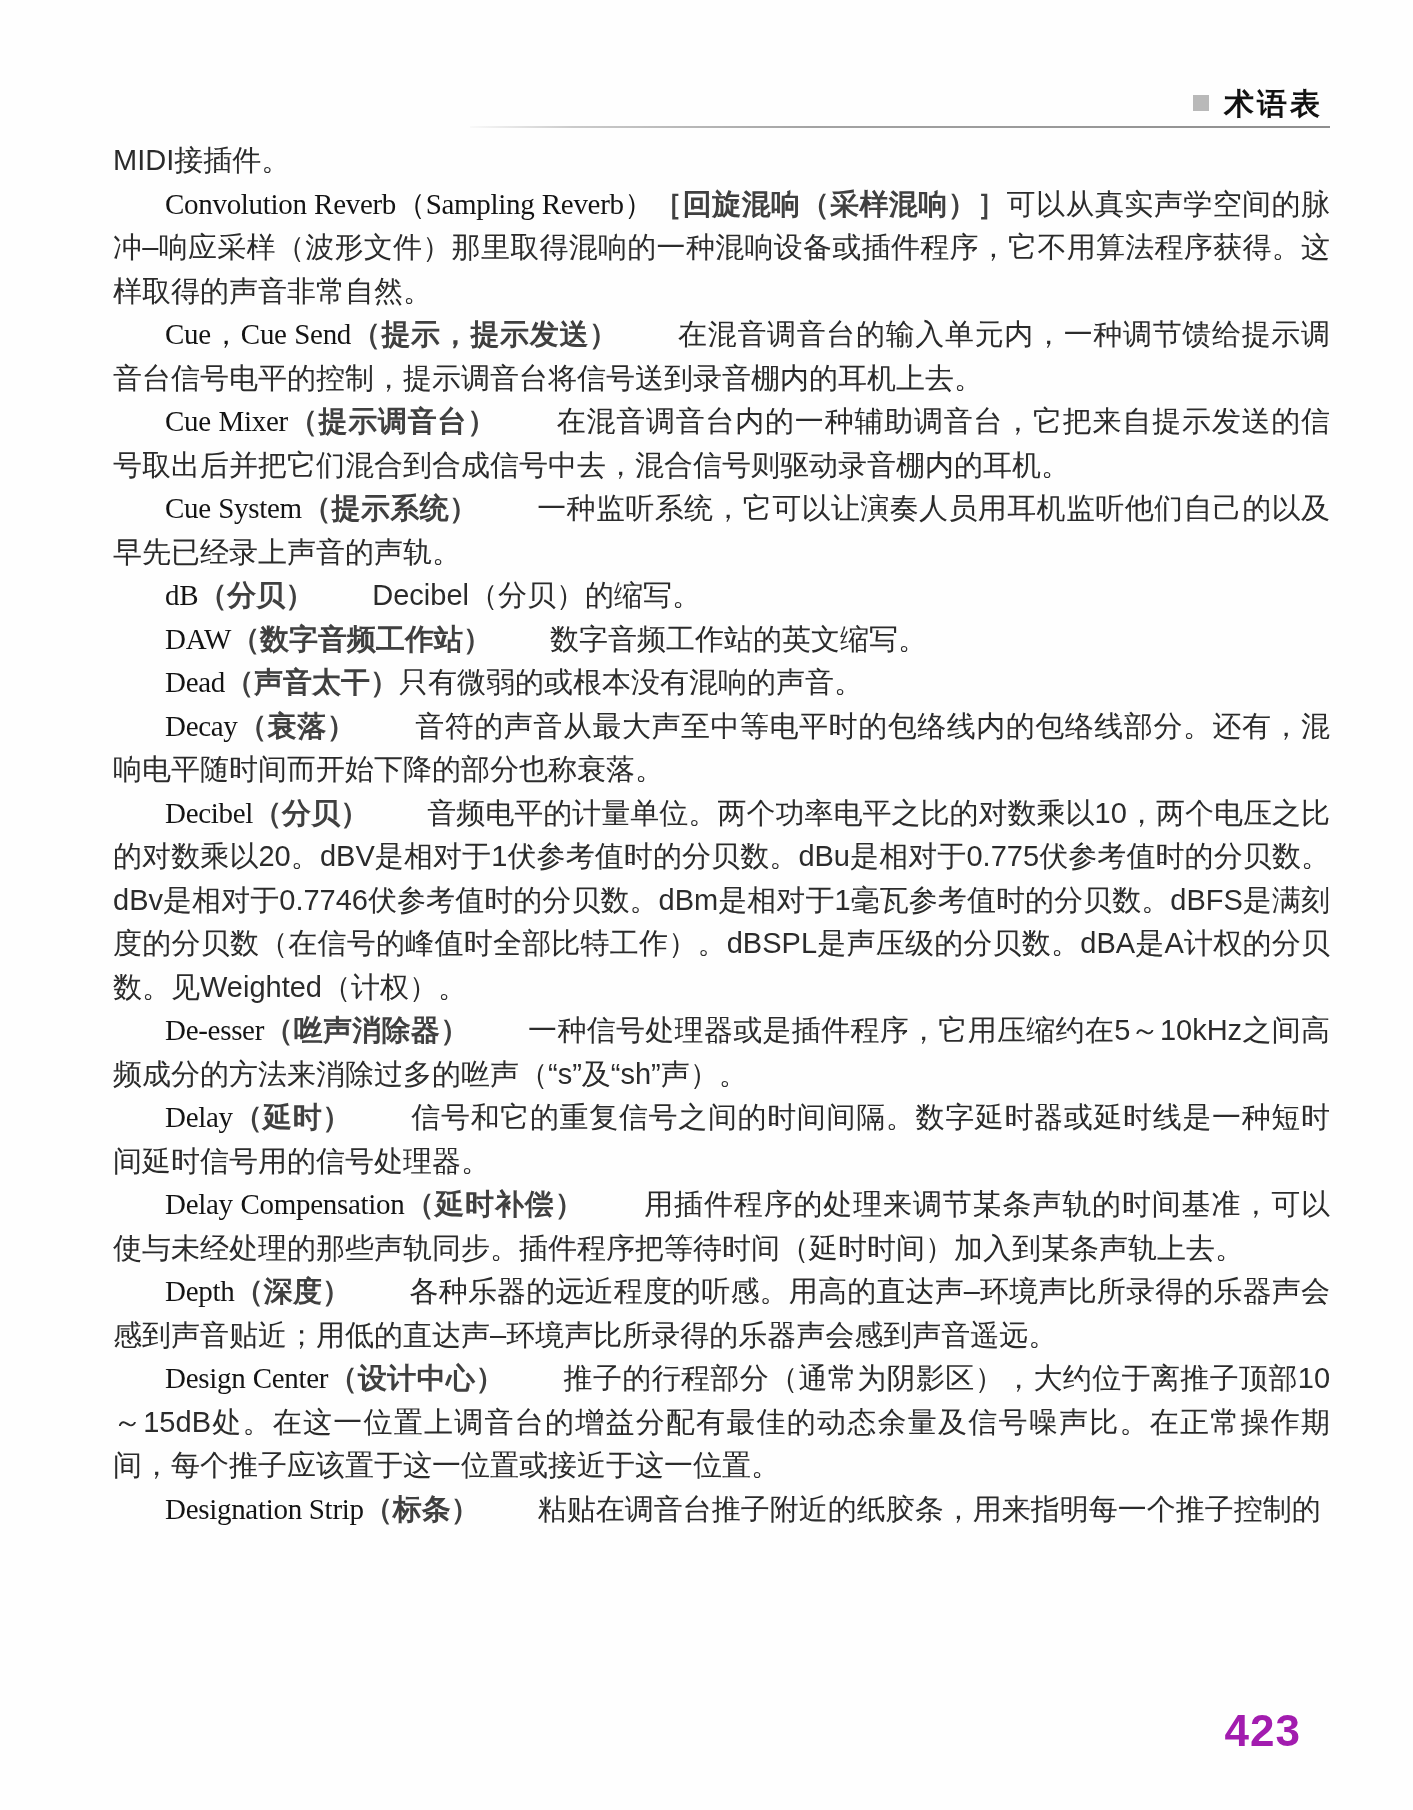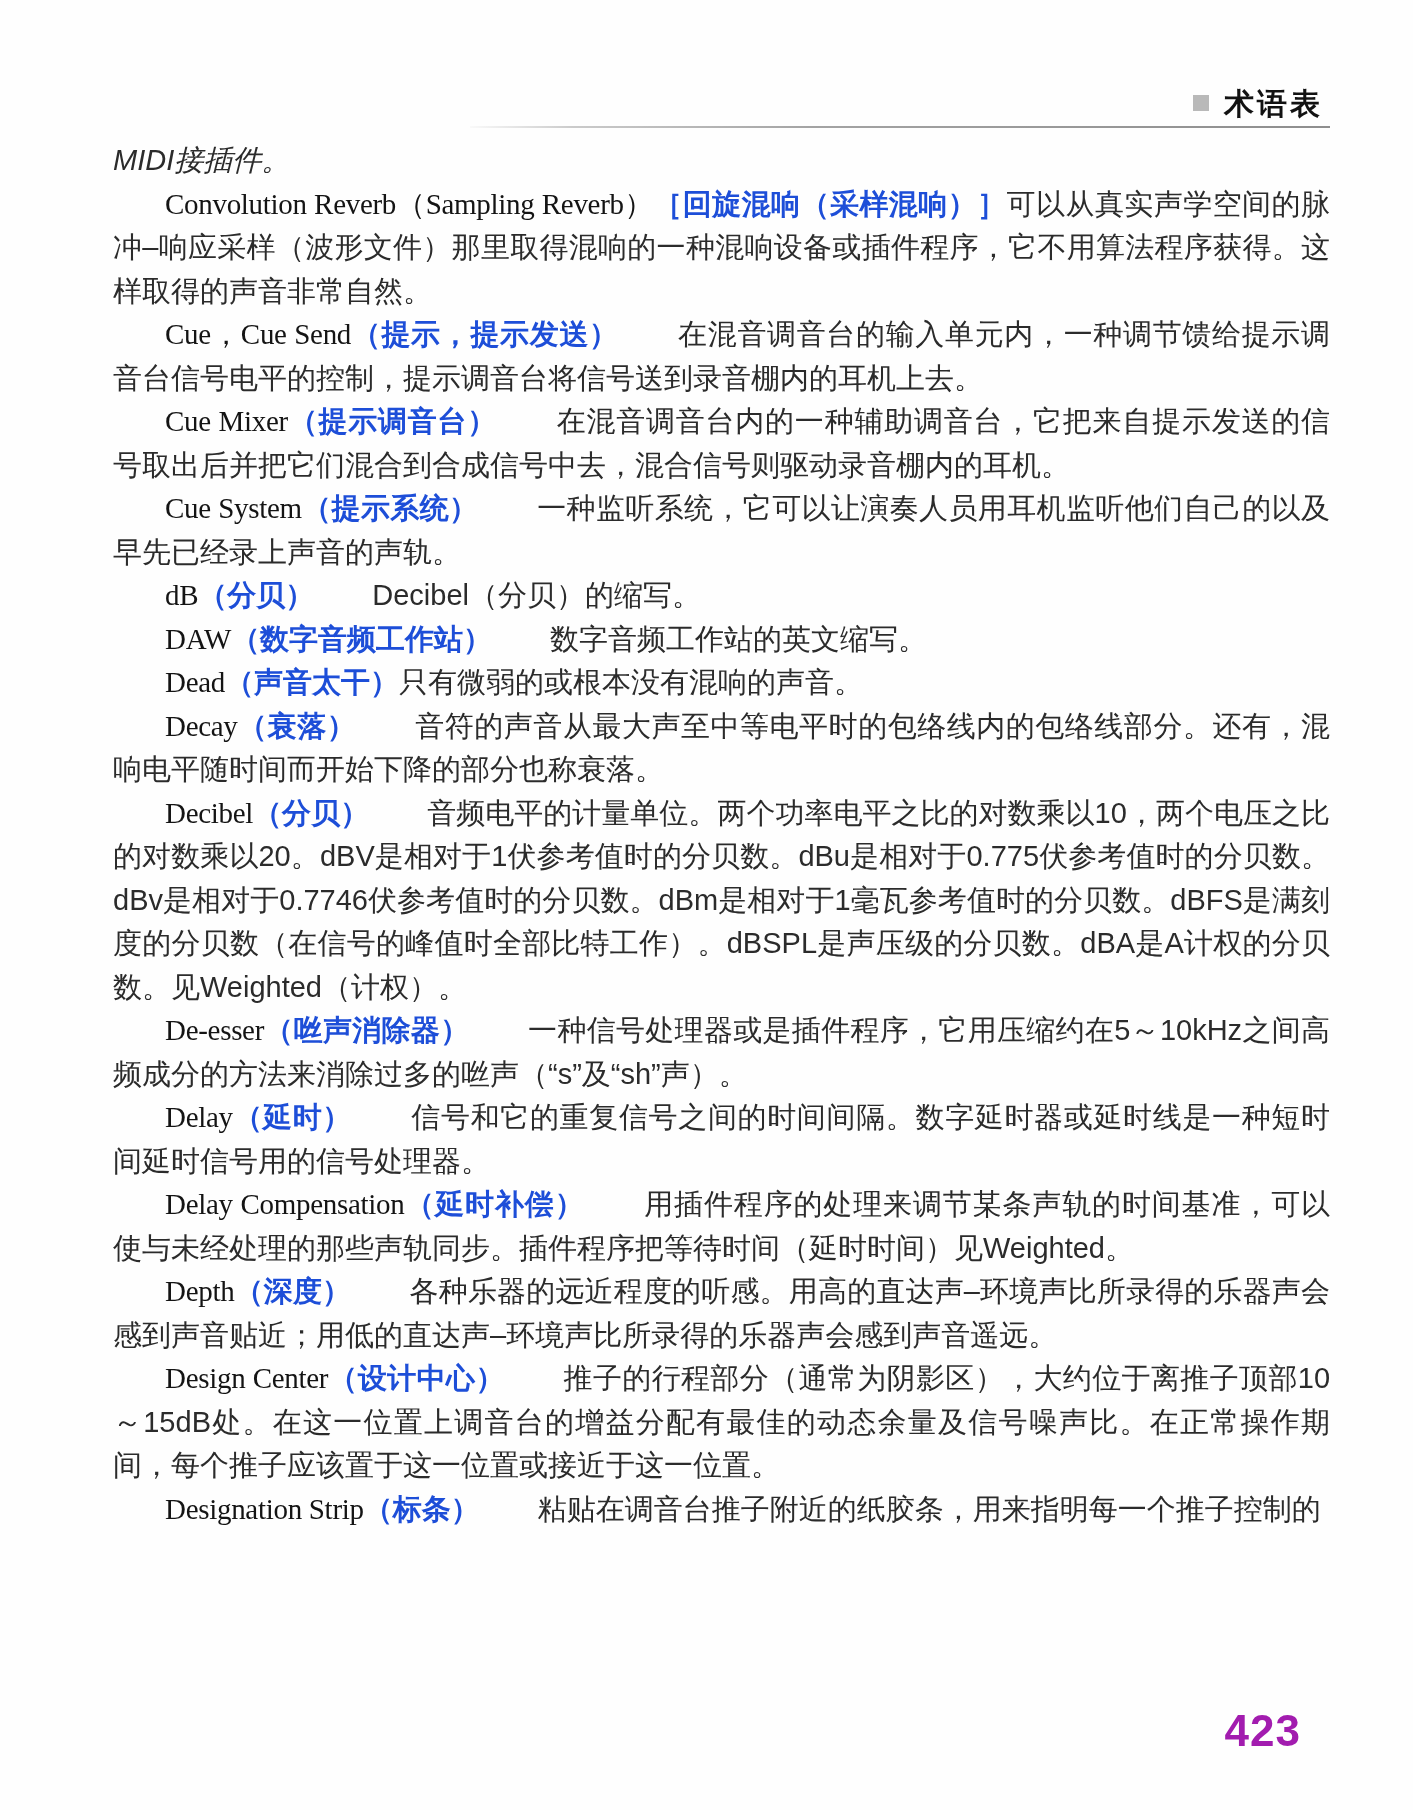--- a/index.html
+++ b/index.html
@@ -58,34 +58,33 @@
     font-size: 29px;
     line-height: 43.5px;
     text-align: justify;
   }
   .content p {
     margin: 0;
     padding: 0;
   }
   p.lead-in {
     text-indent: 0;
-    font-style: italic;
   }
   p.entry {
     text-indent: 52px;
   }
   .term-en {
     font-family: "Liberation Serif", serif;
     font-weight: 400;
     color: #141414;
     letter-spacing: -0.3px;
   }
   .term-cn {
     font-weight: 700;
-    color: #1d4ed8;
+    color: #404040;
   }
   .definition {
     font-weight: 400;
     color: #2b2b2b;
   }
   
   .page-number {
     position: absolute;
     top: 1706px;
     right: 112px;
@@ -114,21 +113,21 @@
         <p class="entry"><span class="term-en">Cue，Cue Send</span><span class="term-cn">（提示，提示发送）</span><span class="definition">　　在混音调音台的输入单元内，一种调节馈给提示调音台信号电平的控制，提示调音台将信号送到录音棚内的耳机上去。</span></p>
         <p class="entry"><span class="term-en">Cue Mixer</span><span class="term-cn">（提示调音台）</span><span class="definition">　　在混音调音台内的一种辅助调音台，它把来自提示发送的信号取出后并把它们混合到合成信号中去，混合信号则驱动录音棚内的耳机。</span></p>
         <p class="entry"><span class="term-en">Cue System</span><span class="term-cn">（提示系统）</span><span class="definition">　　一种监听系统，它可以让演奏人员用耳机监听他们自己的以及早先已经录上声音的声轨。</span></p>
         <p class="entry"><span class="term-en">dB</span><span class="term-cn">（分贝）</span><span class="definition">　　Decibel（分贝）的缩写。</span></p>
         <p class="entry"><span class="term-en">DAW</span><span class="term-cn">（数字音频工作站）</span><span class="definition">　　数字音频工作站的英文缩写。</span></p>
         <p class="entry"><span class="term-en">Dead</span><span class="term-cn">（声音太干）</span><span class="definition">只有微弱的或根本没有混响的声音。</span></p>
         <p class="entry"><span class="term-en">Decay</span><span class="term-cn">（衰落）</span><span class="definition">　　音符的声音从最大声至中等电平时的包络线内的包络线部分。还有，混响电平随时间而开始下降的部分也称衰落。</span></p>
         <p class="entry"><span class="term-en">Decibel</span><span class="term-cn">（分贝）</span><span class="definition">　　音频电平的计量单位。两个功率电平之比的对数乘以10，两个电压之比的对数乘以20。dBV是相对于1伏参考值时的分贝数。dBu是相对于0.775伏参考值时的分贝数。dBv是相对于0.7746伏参考值时的分贝数。dBm是相对于1毫瓦参考值时的分贝数。dBFS是满刻度的分贝数（在信号的峰值时全部比特工作）。dBSPL是声压级的分贝数。dBA是A计权的分贝数。见Weighted（计权）。</span></p>
         <p class="entry"><span class="term-en">De-esser</span><span class="term-cn">（咝声消除器）</span><span class="definition">　　一种信号处理器或是插件程序，它用压缩约在5～10kHz之间高频成分的方法来消除过多的咝声（“s”及“sh”声）。</span></p>
         <p class="entry"><span class="term-en">Delay</span><span class="term-cn">（延时）</span><span class="definition">　　信号和它的重复信号之间的时间间隔。数字延时器或延时线是一种短时间延时信号用的信号处理器。</span></p>
-        <p class="entry"><span class="term-en">Delay Compensation</span><span class="term-cn">（延时补偿）</span><span class="definition">　　用插件程序的处理来调节某条声轨的时间基准，可以使与未经处理的那些声轨同步。插件程序把等待时间（延时时间）见Weighted。</span></p>
+        <p class="entry"><span class="term-en">Delay Compensation</span><span class="term-cn">（延时补偿）</span><span class="definition">　　用插件程序的处理来调节某条声轨的时间基准，可以使与未经处理的那些声轨同步。插件程序把等待时间（延时时间）加入到某条声轨上去。</span></p>
         <p class="entry"><span class="term-en">Depth</span><span class="term-cn">（深度）</span><span class="definition">　　各种乐器的远近程度的听感。用高的直达声–环境声比所录得的乐器声会感到声音贴近；用低的直达声–环境声比所录得的乐器声会感到声音遥远。</span></p>
         <p class="entry"><span class="term-en">Design Center</span><span class="term-cn">（设计中心）</span><span class="definition">　　推子的行程部分（通常为阴影区），大约位于离推子顶部10～15dB处。在这一位置上调音台的增益分配有最佳的动态余量及信号噪声比。在正常操作期间，每个推子应该置于这一位置或接近于这一位置。</span></p>
         <p class="entry"><span class="term-en">Designation Strip</span><span class="term-cn">（标条）</span><span class="definition">　　粘贴在调音台推子附近的纸胶条，用来指明每一个推子控制的</span></p>
       </div>
   </div>
 
   <div class="page-number">423</div>
 
 </div>
 

